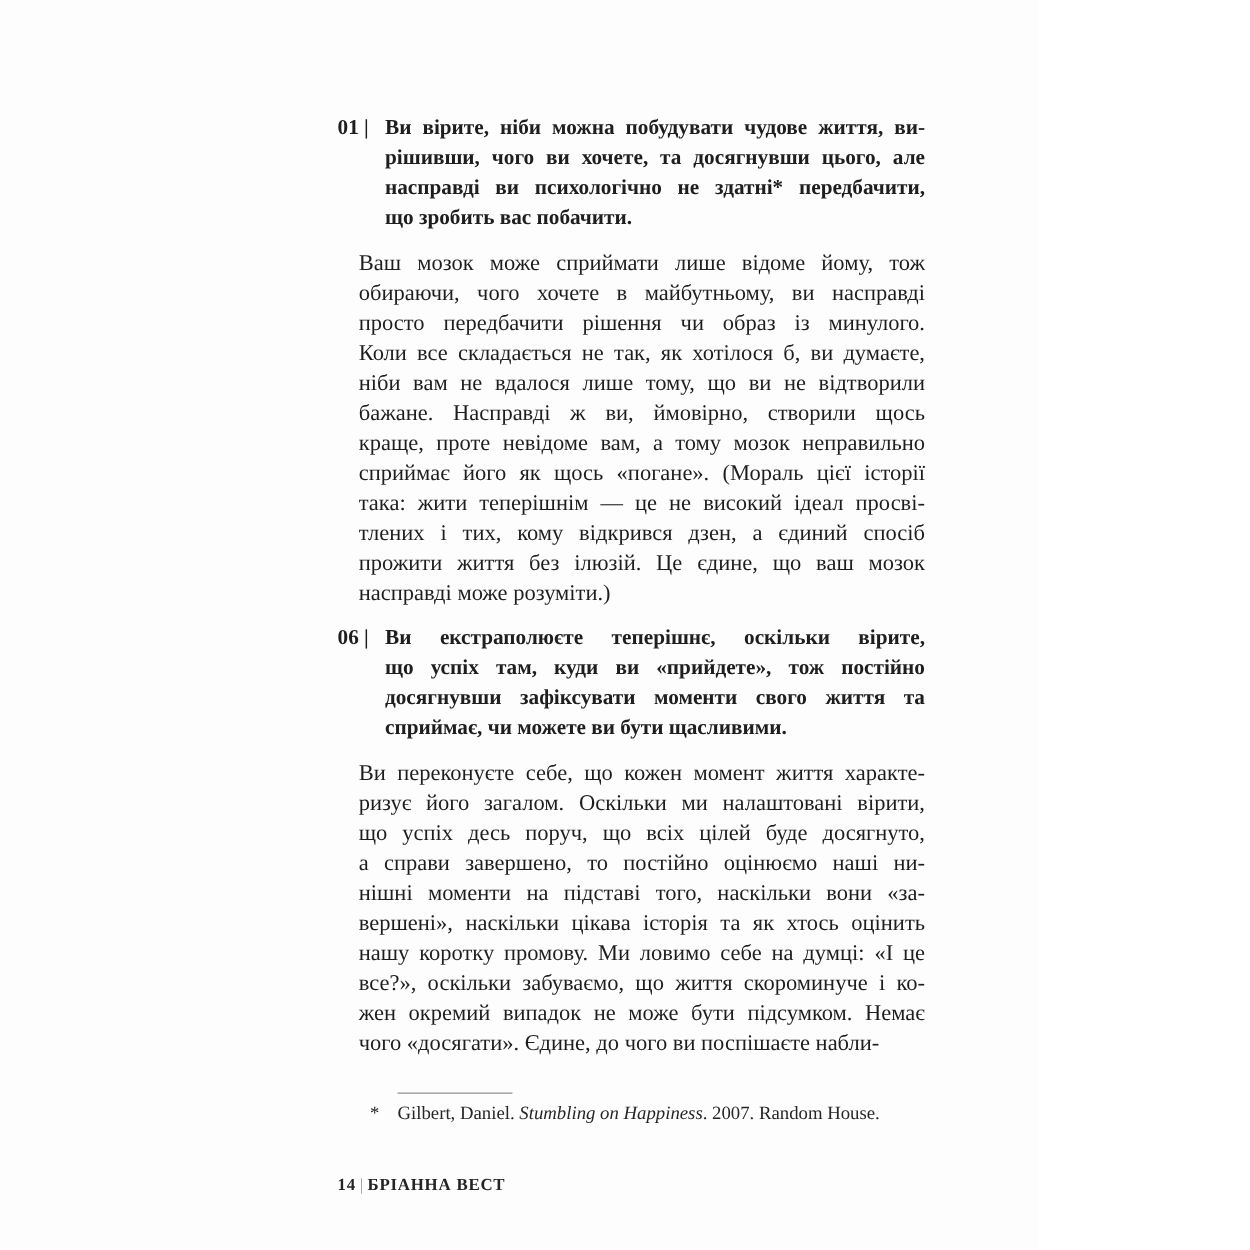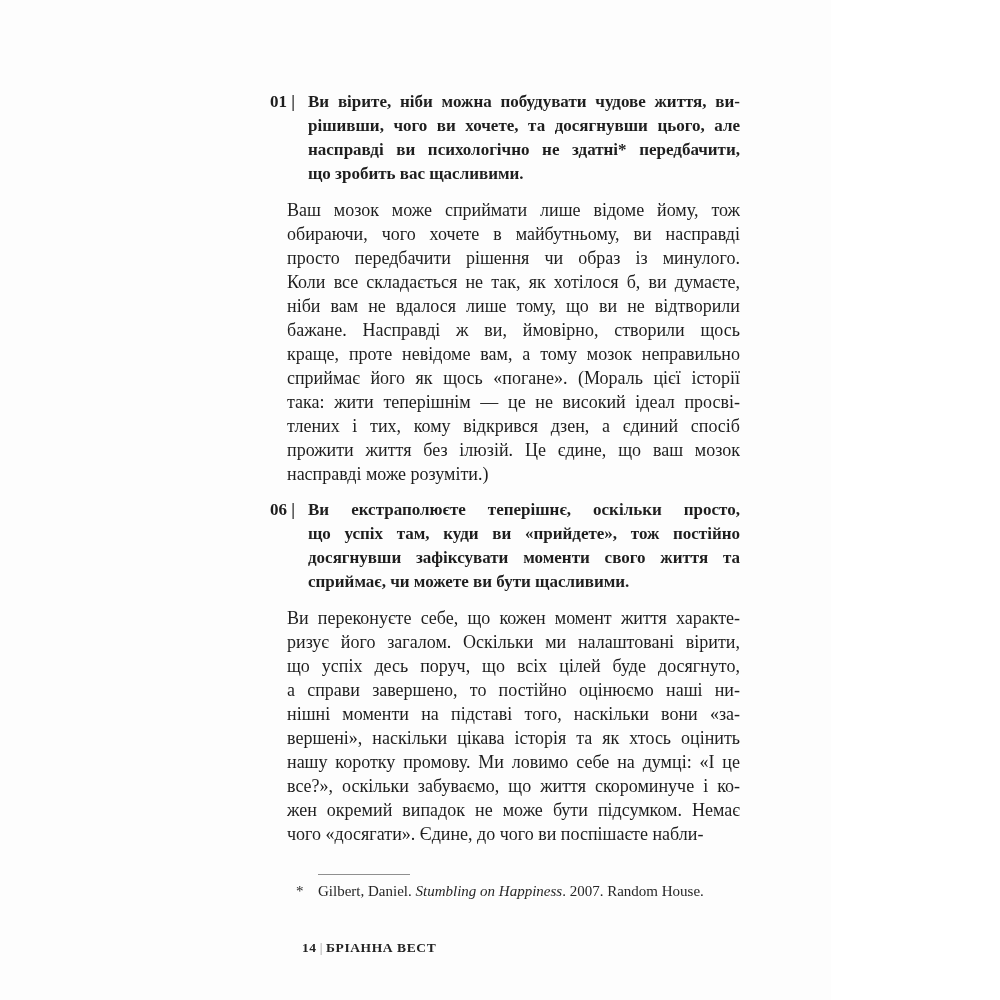--- a/index.html
+++ b/index.html
@@ -78,42 +78,41 @@
     font-style: italic;
   }
   .page-footer {
     position: absolute;
     left: 270px;
     top: 940px;
     font-size: 13.5px;
     font-weight: bold;
     letter-spacing: 0.6px;
     color: #242424;
-    margin-left: 32px;
   }
   .page-footer .sep {
     color: #9a9a9a;
     font-weight: normal;
     padding: 0 3px;
   }
 </style>
 </head>
 <body>
 
 <div class="page">
 
   <main class="content">
 
     <section class="num-block first">
       <span class="marker">01 |</span>
       <div class="lines">
           <div class="line">Ви вірите, ніби можна побудувати чудове життя, ви-</div>
           <div class="line">рішивши, чого ви хочете, та досягнувши цього, але</div>
           <div class="line">насправді ви психологічно не здатні* передбачити,</div>
-          <div class="line">що зробить вас щасливими.</div>
+          <div class="line">що зробить вас побачити.</div>
         </div>
     </section>
 
     <div class="para lines">
         <div class="line">Ваш мозок може сприймати лише відоме йому, тож</div>
         <div class="line">обираючи, чого хочете в майбутньому, ви насправді</div>
         <div class="line">просто передбачити рішення чи образ із минулого.</div>
         <div class="line">Коли все складається не так, як хотілося б, ви думаєте,</div>
         <div class="line">ніби вам не вдалося лише тому, що ви не відтворили</div>
         <div class="line">бажане. Насправді ж ви, ймовірно, створили щось</div>
@@ -121,21 +120,21 @@
         <div class="line">сприймає його як щось «погане». (Мораль цієї історії</div>
         <div class="line">така: жити теперішнім — це не високий ідеал просві-</div>
         <div class="line">тлених і тих, кому відкрився дзен, а єдиний спосіб</div>
         <div class="line">прожити життя без ілюзій. Це єдине, що ваш мозок</div>
         <div class="line">насправді може розуміти.)</div>
       </div>
 
     <section class="num-block">
       <span class="marker">06 |</span>
       <div class="lines">
-          <div class="line">Ви екстраполюєте теперішнє, оскільки просто,</div>
+          <div class="line">Ви екстраполюєте теперішнє, оскільки вірите,</div>
           <div class="line">що успіх там, куди ви «прийдете», тож постійно</div>
           <div class="line">досягнувши зафіксувати моменти свого життя та</div>
           <div class="line">сприймає, чи можете ви бути щасливими.</div>
         </div>
     </section>
 
     <div class="para lines">
         <div class="line">Ви переконуєте себе, що кожен момент життя характе-</div>
         <div class="line">ризує його загалом. Оскільки ми налаштовані вірити,</div>
         <div class="line">що успіх десь поруч, що всіх цілей буде досягнуто,</div>

